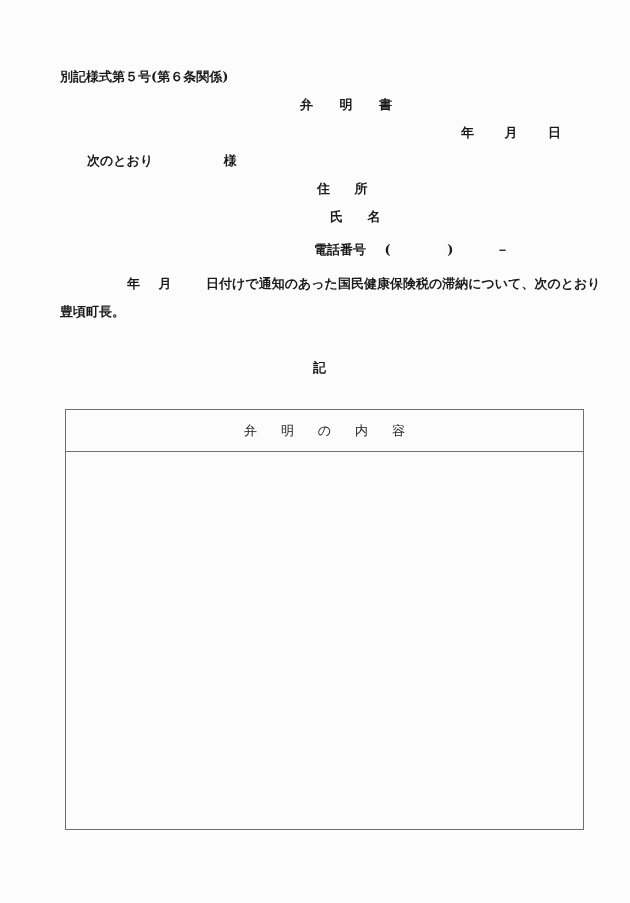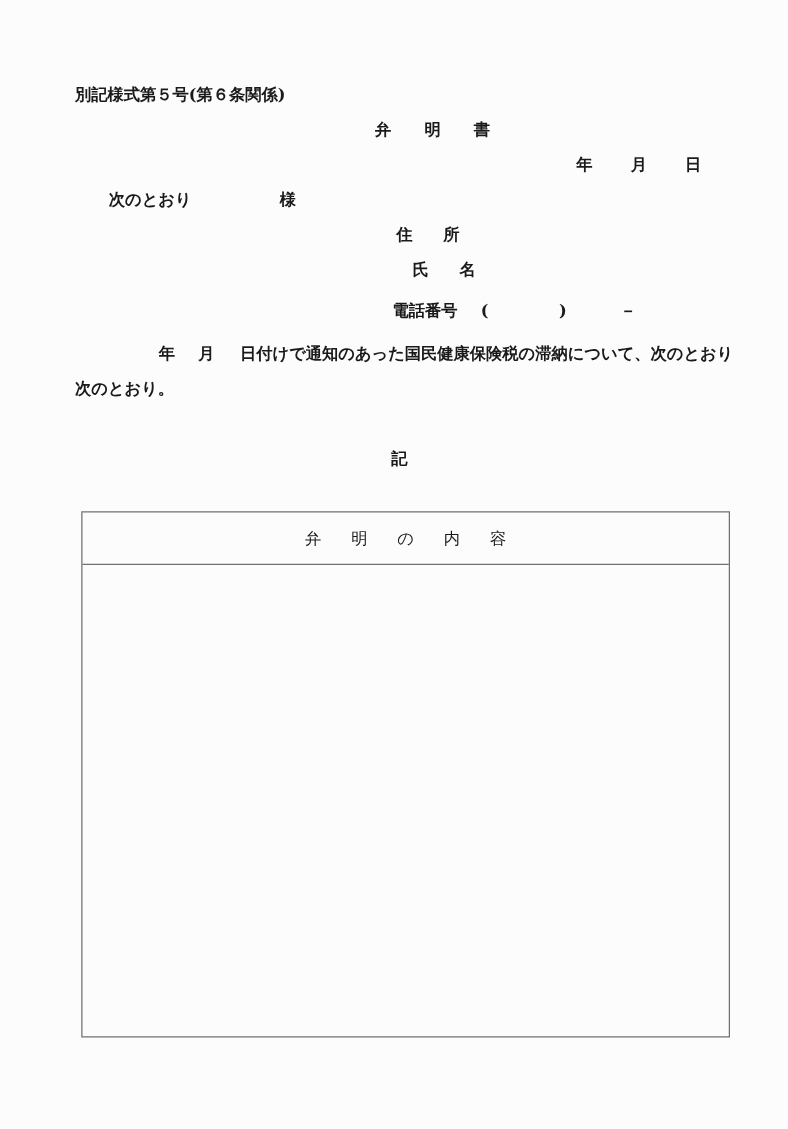--- a/index.html
+++ b/index.html
@@ -64,24 +64,24 @@
 <div class="abs" style="left:314px; top:242px;">
   <span>電話番号</span>
   <span style="margin-left:14px;">(</span>
   <span style="margin-left:52px;">)</span>
   <span style="margin-left:38px;">－</span>
 </div>
 
 <div class="abs" style="left:127px; top:276px;">
   <span>年</span>
   <span style="margin-left:14px;">月</span>
-  <span style="margin-left:16px;">日付けで通知のあった国民健康保険税の滞納について、次のとおり</span>
+  <span style="margin-left:30px;">日付けで通知のあった国民健康保険税の滞納について、次のとおり</span>
 </div>
 
-<div class="abs" style="left:60px; top:304px;">次のとおり。</div>
+<div class="abs" style="left:60px; top:304px;">豊頃町長。</div>
 
 <div class="abs" style="left:313px; top:360px;">記</div>
 
 <div class="box">
   <div class="box-header">
     <span class="ch">弁</span>
     <span class="ch">明</span>
     <span class="ch">の</span>
     <span class="ch">内</span>
     <span class="ch">容</span>

